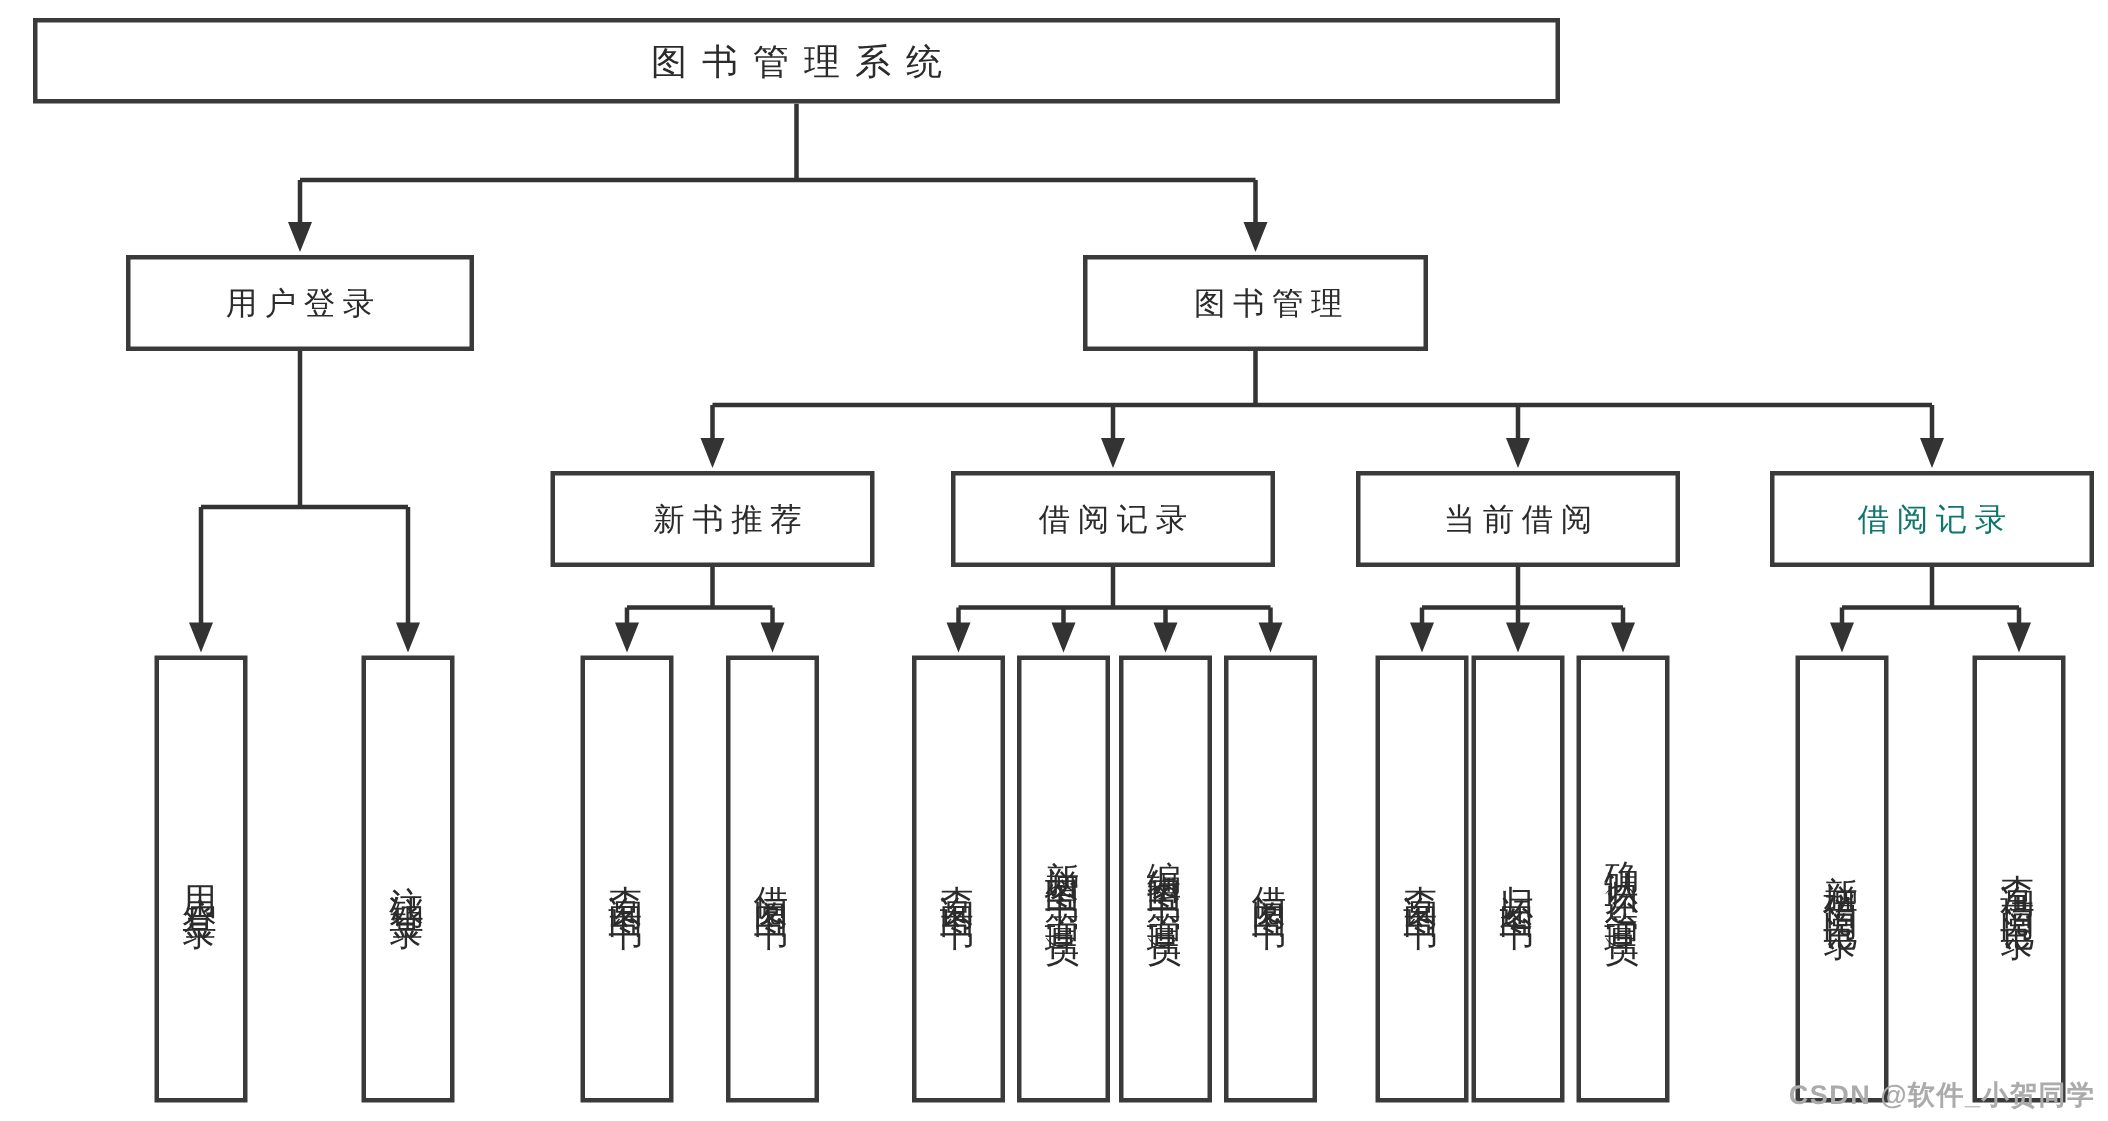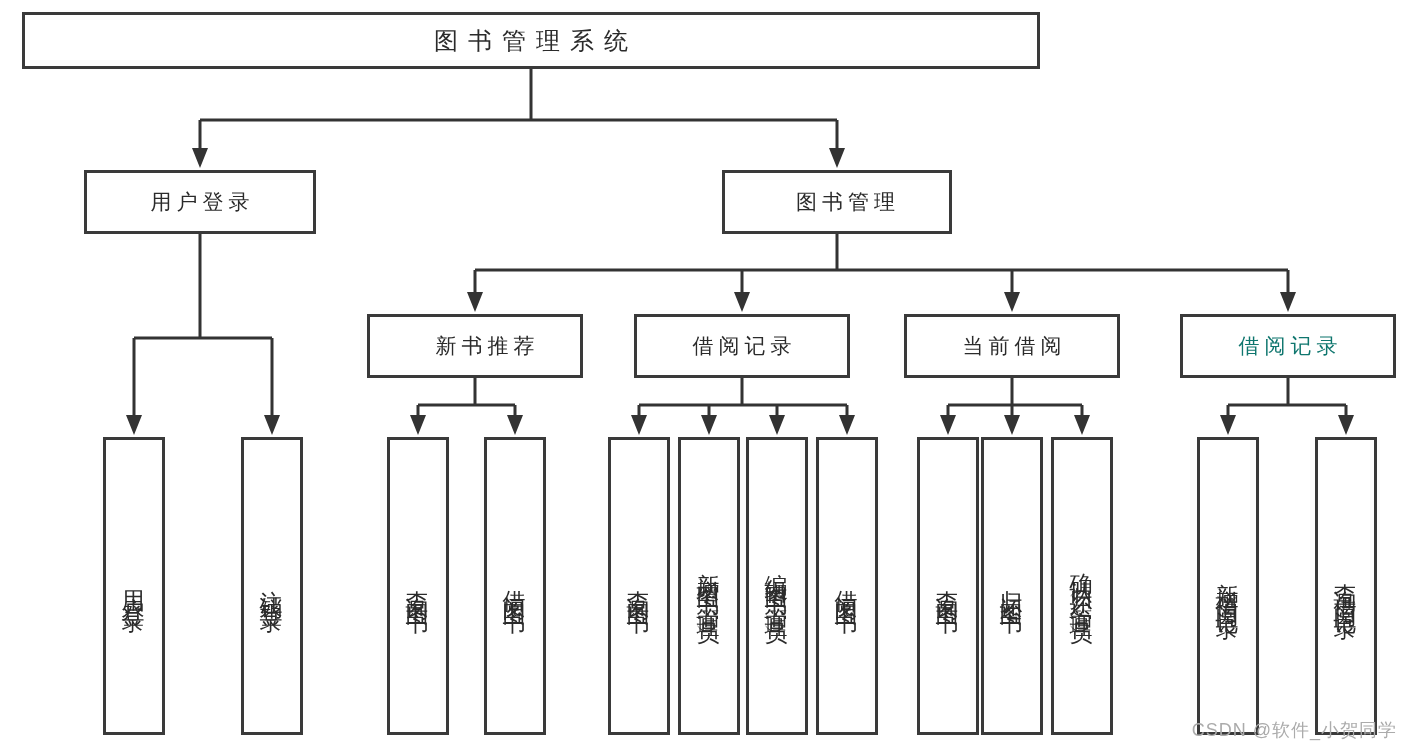--- a/index.html
+++ b/index.html
@@ -142,15 +142,15 @@
   <div class="node vnode" style="left: 746px; top: 437px; width: 62px; height: 298px; border-color: rgb(58, 58, 58); background: rgb(255, 255, 255); color: rgb(43, 43, 43);">编辑图书（管理员）</div>
   <div class="node vnode" style="left: 816px; top: 437px; width: 62px; height: 298px; border-color: rgb(58, 58, 58); background: rgb(255, 255, 255); color: rgb(43, 43, 43);">借阅图书</div>
 
   <div class="node vnode" style="left: 917px; top: 437px; width: 62px; height: 298px; border-color: rgb(58, 58, 58); background: rgb(255, 255, 255); color: rgb(43, 43, 43);">查询图书</div>
   <div class="node vnode" style="left: 981px; top: 437px; width: 62px; height: 298px; border-color: rgb(58, 58, 58); background: rgb(255, 255, 255); color: rgb(43, 43, 43);">归还图书</div>
   <div class="node vnode" style="left: 1051px; top: 437px; width: 62px; height: 298px; border-color: rgb(58, 58, 58); background: rgb(255, 255, 255); color: rgb(43, 43, 43);">确认归还（管理员）</div>
 
   <div class="node vnode" style="left: 1197px; top: 437px; width: 62px; height: 298px; border-color: rgb(58, 58, 58); background: rgb(255, 255, 255); color: rgb(43, 43, 43);">新增借阅记录</div>
   <div class="node vnode" style="left: 1315px; top: 437px; width: 62px; height: 298px; border-color: rgb(58, 58, 58); background: rgb(255, 255, 255); color: rgb(43, 43, 43);">查询借阅记录</div>
 
-  <div class="watermark" style="color: rgb(171, 171, 171);">CSDN @软件_小贺同学</div>
+  <div class="watermark" style="color: rgb(171, 171, 171); font-weight: bold;">CSDN @软件_小贺同学</div>
 
 </div>
 
 </body></html>

